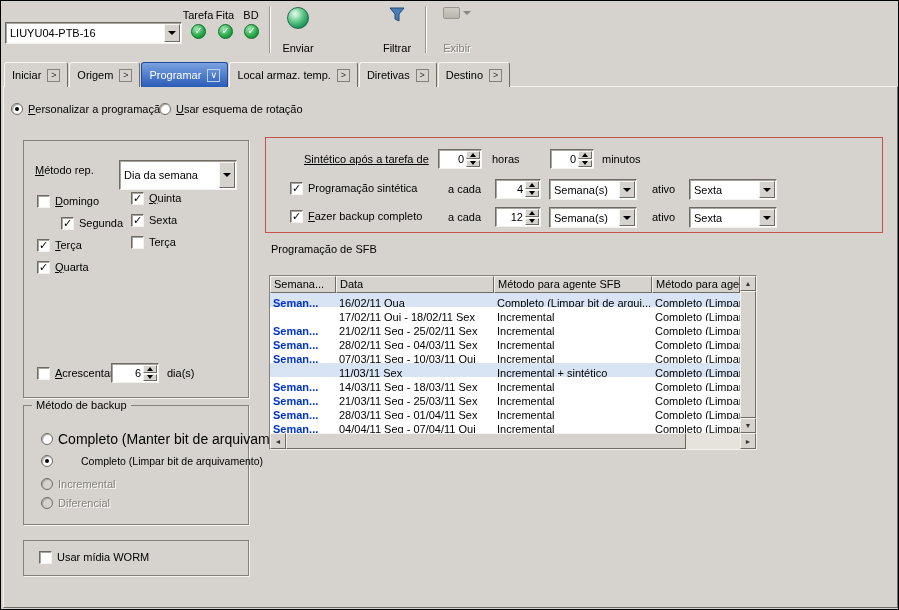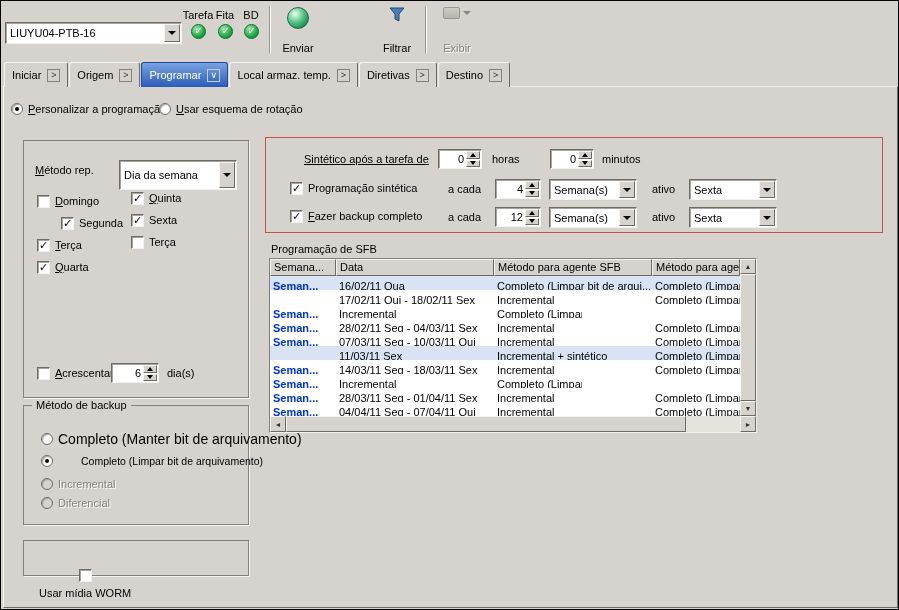--- a/index.html
+++ b/index.html
@@ -64,21 +64,21 @@
 
   .contentpanel { position:absolute; left:2px; top:85px; width:895px; height:522px; background:#d6d3ce; border:1px solid; border-color:#f4f2ee #6e6b64 #6e6b64 #f4f2ee; z-index:1; }
   .onpanel { z-index:2; }
 
   .group { position:absolute; border:1px solid #84817a; box-shadow:1px 1px 0 #f6f4ef; z-index:2; }
   .gcap { position:absolute; top:-7px; left:8px; background:#d6d3ce; padding:0 4px; font-size:11px; white-space:nowrap; }
 
   .redbox { position:absolute; left:264px; top:136px; width:618px; height:96px; border:1px solid #c5524a; z-index:2; }
 
   
-  .sfbtable { position:absolute; left:268px; top:257px; width:488px; height:175px; background:#fff; border:1px solid; border-color:#84817a #f4f2ee #f4f2ee #84817a; display:flex; flex-direction:column; z-index:2; }
+  .sfbtable { position:absolute; left:268px; top:274px; width:488px; height:175px; background:#fff; border:1px solid; border-color:#84817a #f4f2ee #f4f2ee #84817a; display:flex; flex-direction:column; z-index:2; }
   .tmain { display:flex; flex:1; min-height:0; }
   .tgrid { width:470px; display:flex; flex-direction:column; overflow:hidden; }
   .thead { display:flex; height:17px; }
   .hc { background:#d6d3ce; border:1px solid; border-color:#f6f4ef #6e6b64 #6e6b64 #f6f4ef; padding:1px 3px; font-size:11px; line-height:13px; overflow:hidden; white-space:nowrap; }
   .trow { display:flex; height:14px; background:#fff; }
   .trow.hl { background:#d8e4f4; }
   .tc { padding:4px 3px; font-size:11px; line-height:13px; overflow:hidden; white-space:nowrap; }
   .c1 { width:66px; flex:0 0 66px; }
   .c2 { width:158px; flex:0 0 158px; }
   .c3 { width:158px; flex:0 0 158px; }
@@ -249,21 +249,21 @@
   <div class="ctrl" style="left:40px;top:476px;z-index:2;">
     <span class="rd disrd"></span>
     <span class="lbl dis">Incremental</span>
   </div>
   <div class="ctrl" style="left:40px;top:495px;z-index:2;">
     <span class="rd disrd"></span>
     <span class="lbl dis">Diferencial</span>
   </div>
 
   <div class="group" style="left:22px;top:539px;width:226px;height:36px;"></div>
-  <div class="ctrl" style="left:38px;top:568px;z-index:2;flex-direction:column;">
+  <div class="ctrl" style="left:38px;top:549px;z-index:2;">
     <span class="cb"></span>
     <span class="lbl">Usar mídia WORM</span>
   </div>
 
   <div class="redbox"></div>
 
   <span class="lbl" style="position:absolute;left:303px;top:152px;z-index:2;text-decoration:underline;">Sintético após a tarefa de</span>
   <div class="spin" style="left:437px;top:148px;width:44px;height:20px;z-index:2;">
     <span class="sval">0</span>
     <span class="sbtns">
@@ -367,20 +367,21 @@
           <span class="tc c4">Completo (Limpar</span>
         </div>
         <div class="trow">
           <span class="tc c1 week"></span>
           <span class="tc c2">17/02/11 Qui - 18/02/11 Sex</span>
           <span class="tc c3">Incremental</span>
           <span class="tc c4">Completo (Limpar</span>
         </div>
         <div class="trow">
           <span class="tc c1 week">Seman...</span>
+          <span class="tc c2">21/02/11 Seg - 25/02/11 Sex</span>
           <span class="tc c3">Incremental</span>
           <span class="tc c4">Completo (Limpar</span>
         </div>
         <div class="trow">
           <span class="tc c1 week">Seman...</span>
           <span class="tc c2">28/02/11 Seg - 04/03/11 Sex</span>
           <span class="tc c3">Incremental</span>
           <span class="tc c4">Completo (Limpar</span>
         </div>
         <div class="trow">
@@ -396,20 +397,21 @@
           <span class="tc c4">Completo (Limpar</span>
         </div>
         <div class="trow">
           <span class="tc c1 week">Seman...</span>
           <span class="tc c2">14/03/11 Seg - 18/03/11 Sex</span>
           <span class="tc c3">Incremental</span>
           <span class="tc c4">Completo (Limpar</span>
         </div>
         <div class="trow">
           <span class="tc c1 week">Seman...</span>
+          <span class="tc c2">21/03/11 Seg - 25/03/11 Sex</span>
           <span class="tc c3">Incremental</span>
           <span class="tc c4">Completo (Limpar</span>
         </div>
         <div class="trow">
           <span class="tc c1 week">Seman...</span>
           <span class="tc c2">28/03/11 Seg - 01/04/11 Sex</span>
           <span class="tc c3">Incremental</span>
           <span class="tc c4">Completo (Limpar</span>
         </div>
         <div class="trow">

